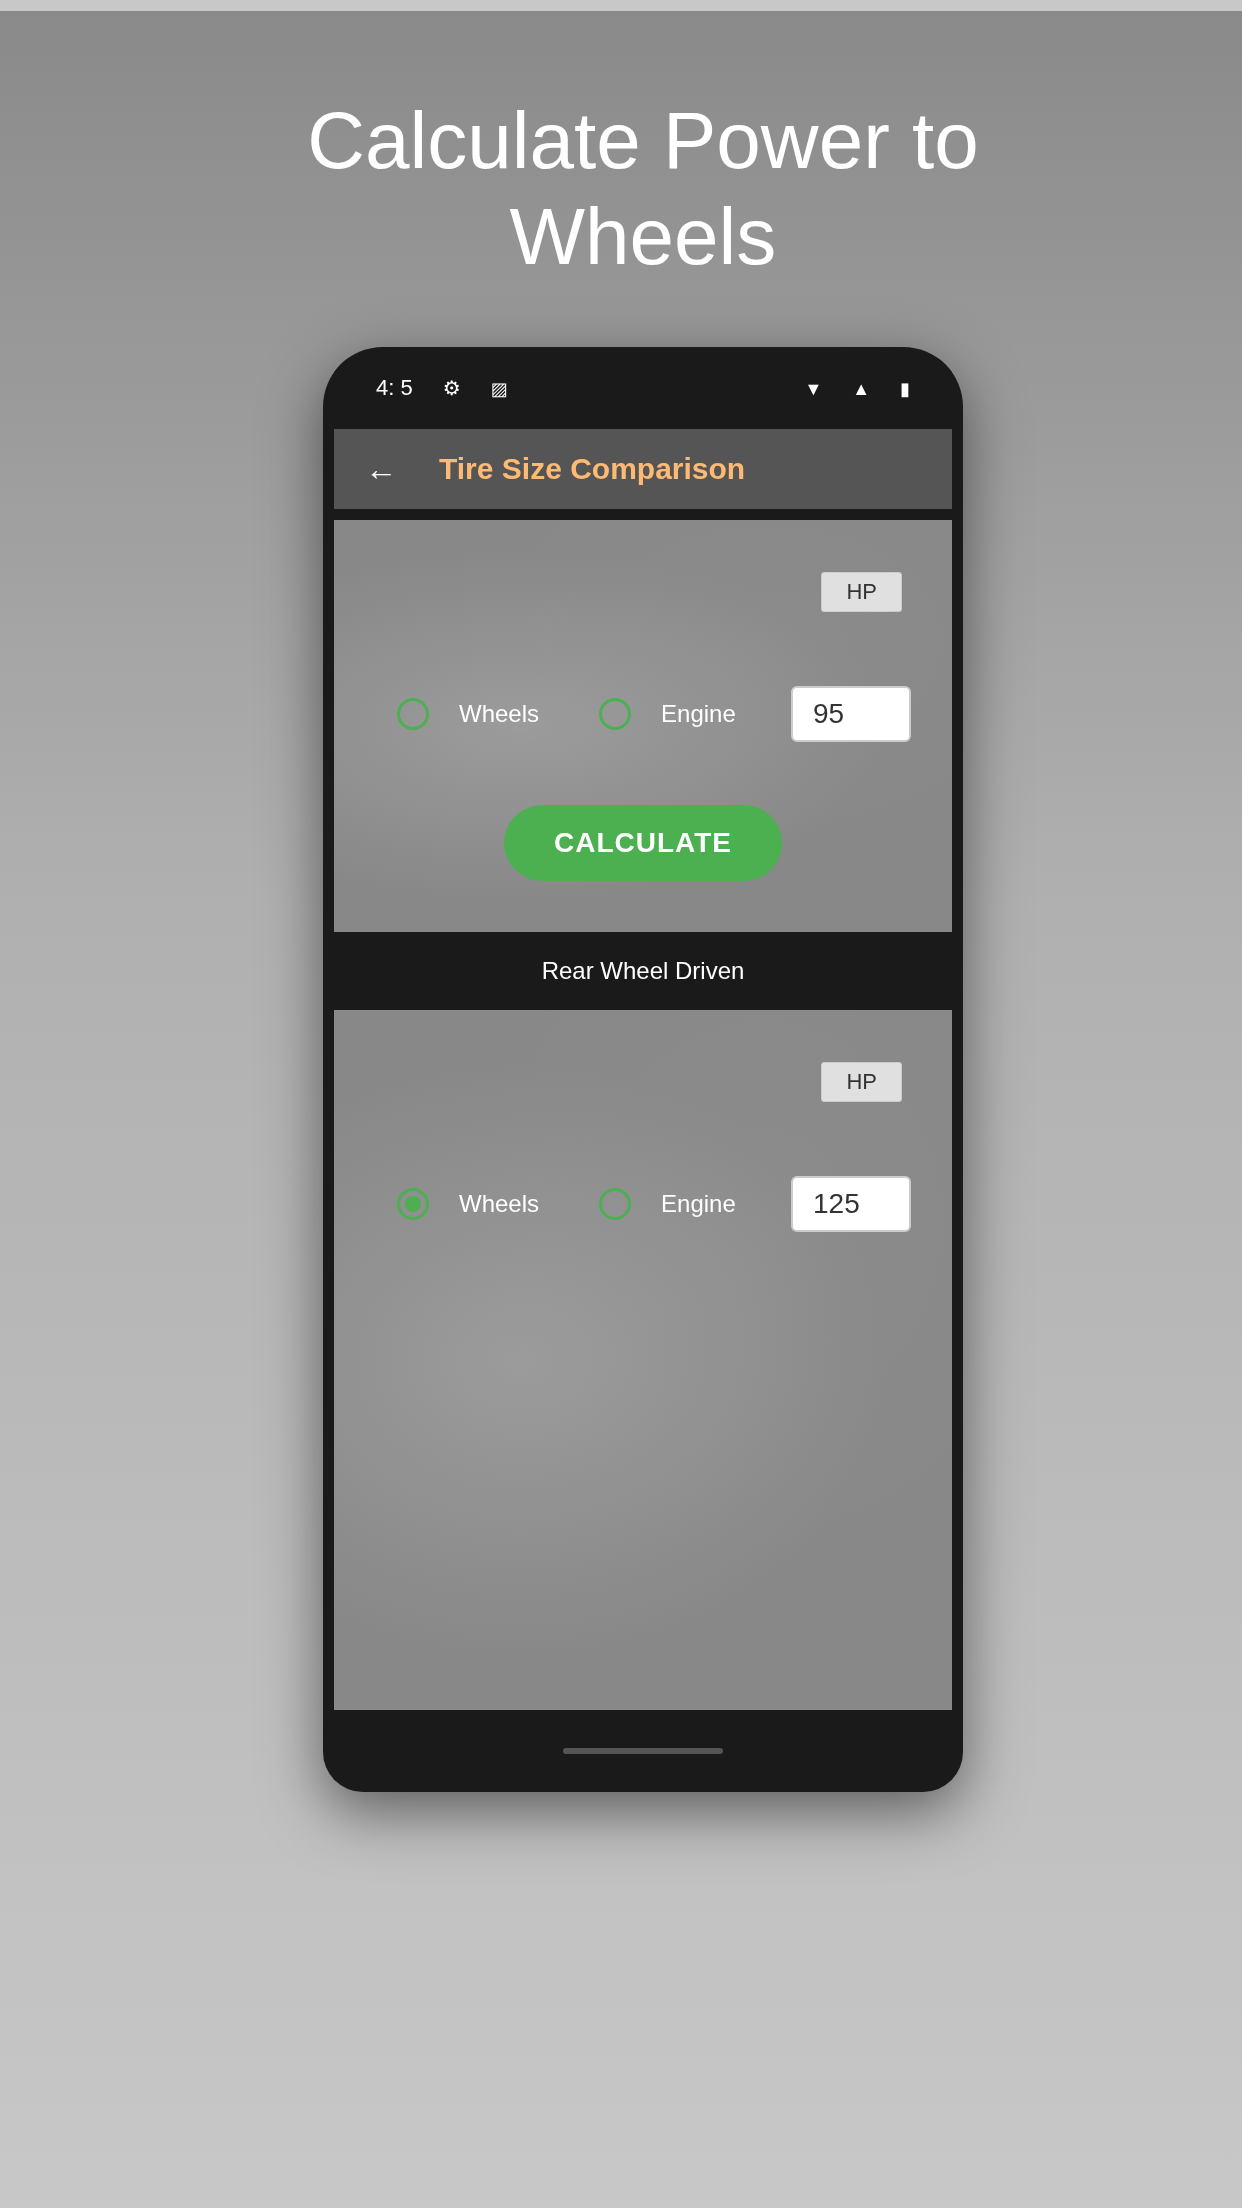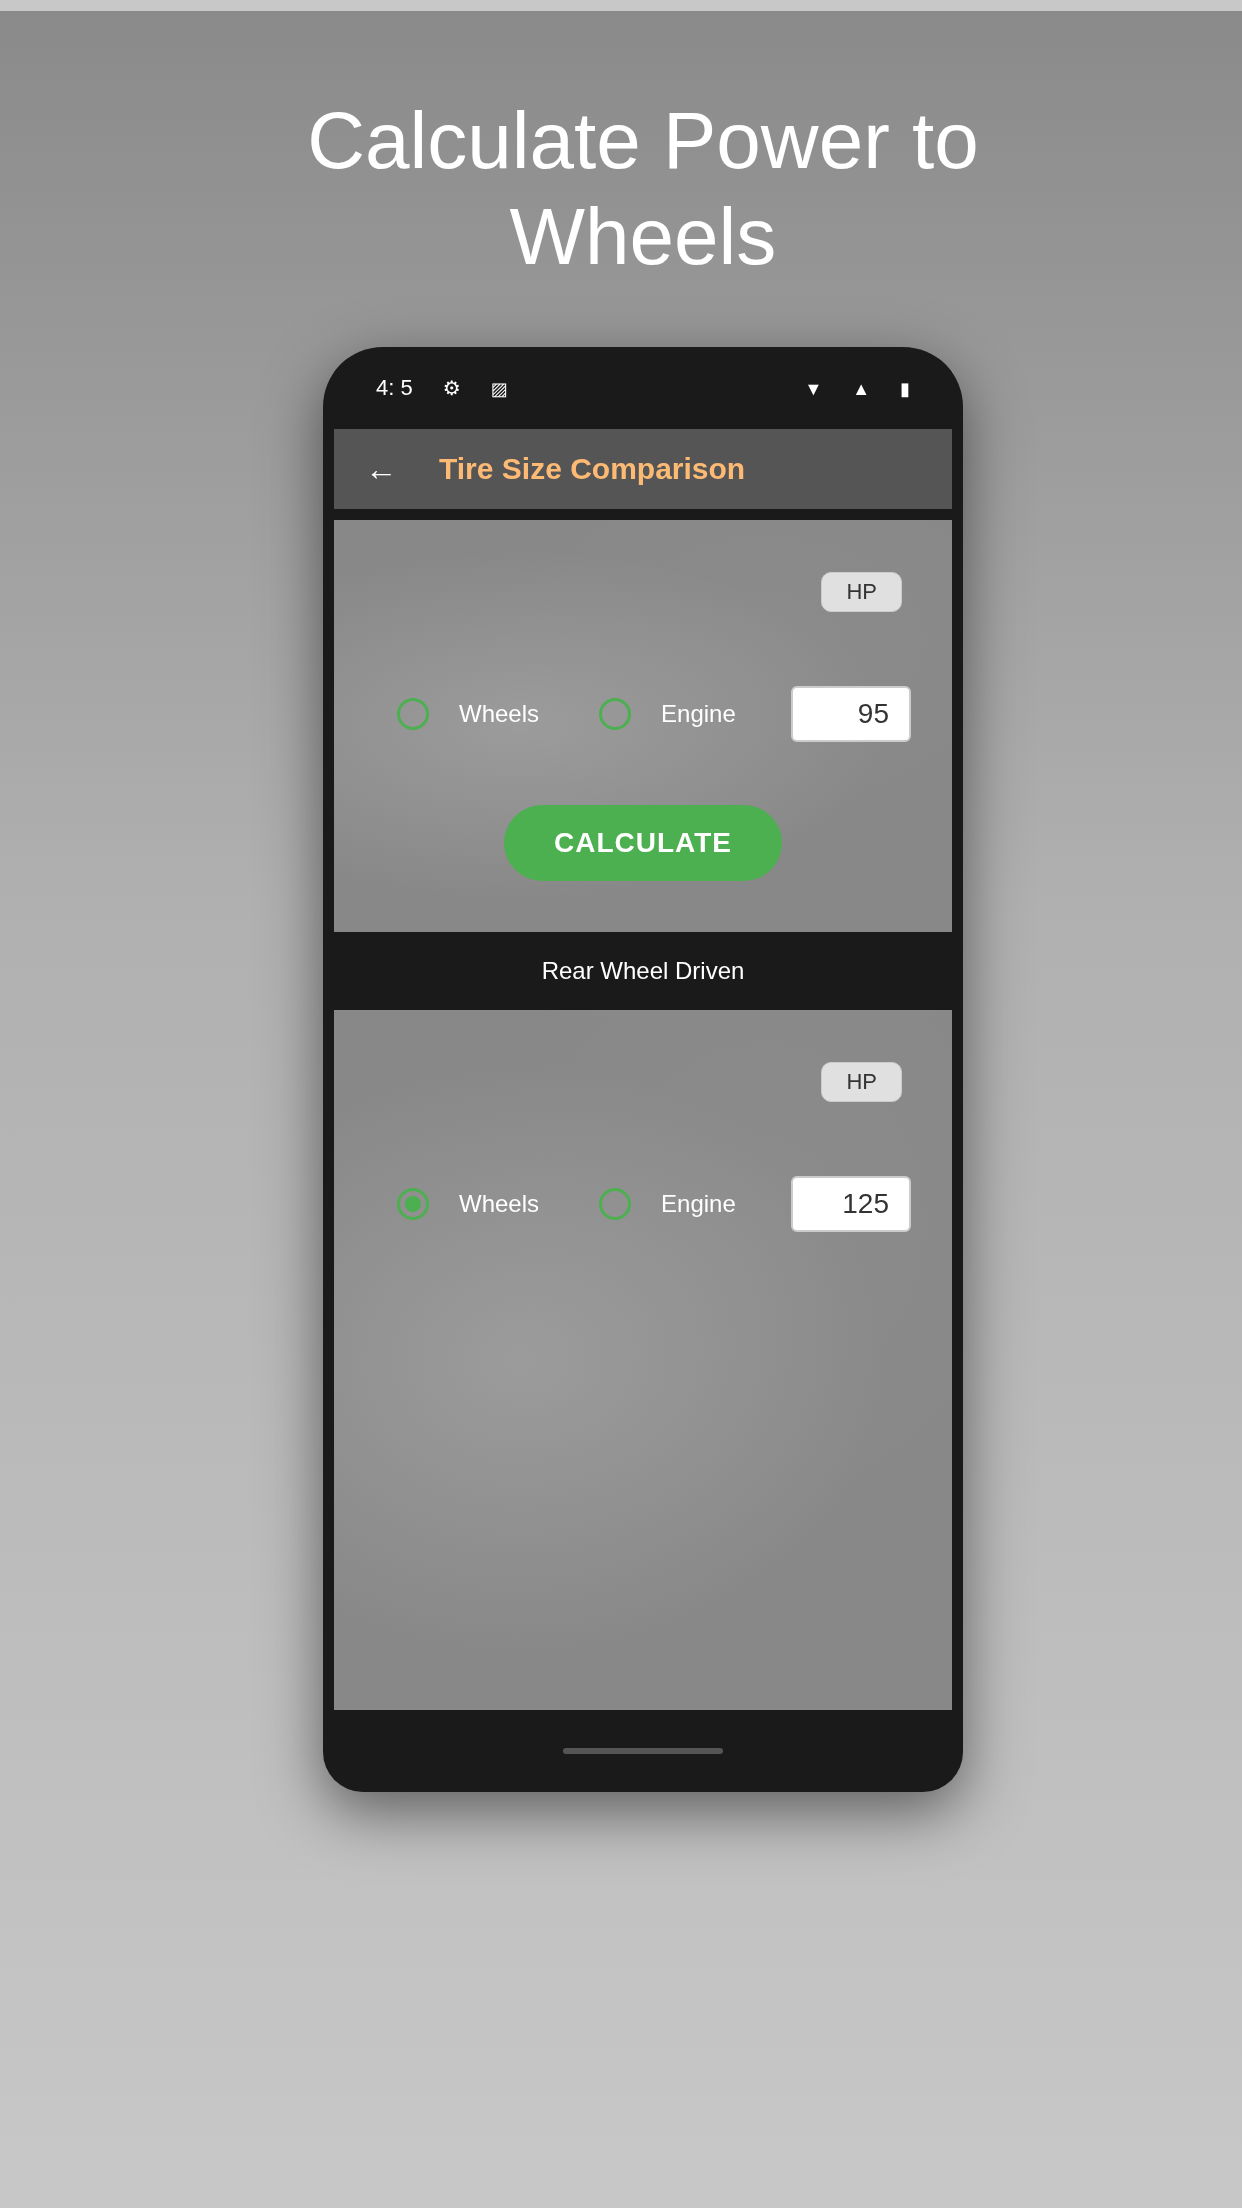--- a/index.html
+++ b/index.html
@@ -96,21 +96,21 @@
       min-height: 280px;
       display: flex;
       flex-direction: column;
       align-items: center;
       gap: 20px;
     }
 
     .hp-label {
       background: #e0e0e0;
       border: 1px solid #ccc;
-      border-radius: 10px;
+      border-radius: 3px;
       padding: 6px 24px;
       font-size: 22px;
       color: #333;
       align-self: flex-end;
       margin-right: 10px;
     }
 
     .row-controls {
       display: flex;
       align-items: center;
@@ -154,21 +154,21 @@
       font-size: 24px;
     }
 
     .hp-input {
       background: white;
       border: 2px solid #ccc;
       border-radius: 6px;
       padding: 10px 20px;
       font-size: 28px;
       width: 120px;
-      text-align: right;
+      text-align: left;
       color: #333;
     }
 
     .calculate-btn {
       background: #4CAF50;
       color: white;
       border: none;
       border-radius: 40px;
       padding: 22px 50px;
       font-size: 28px;

